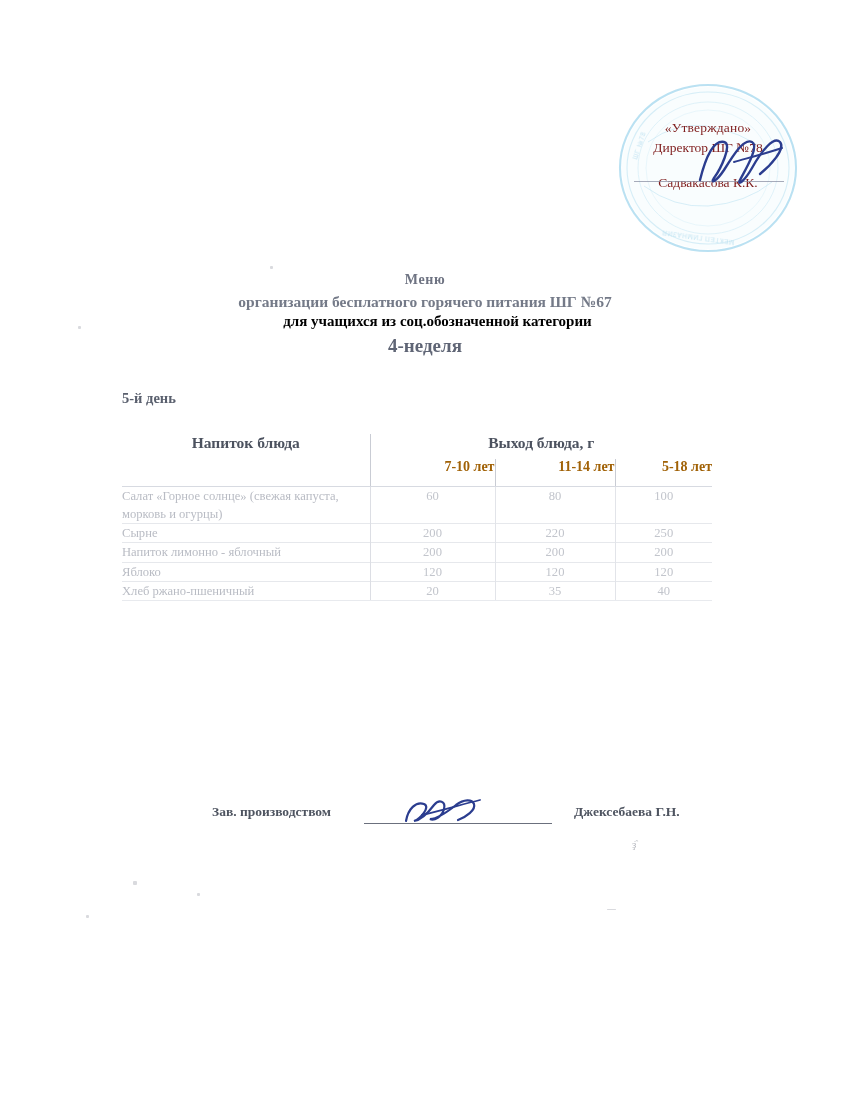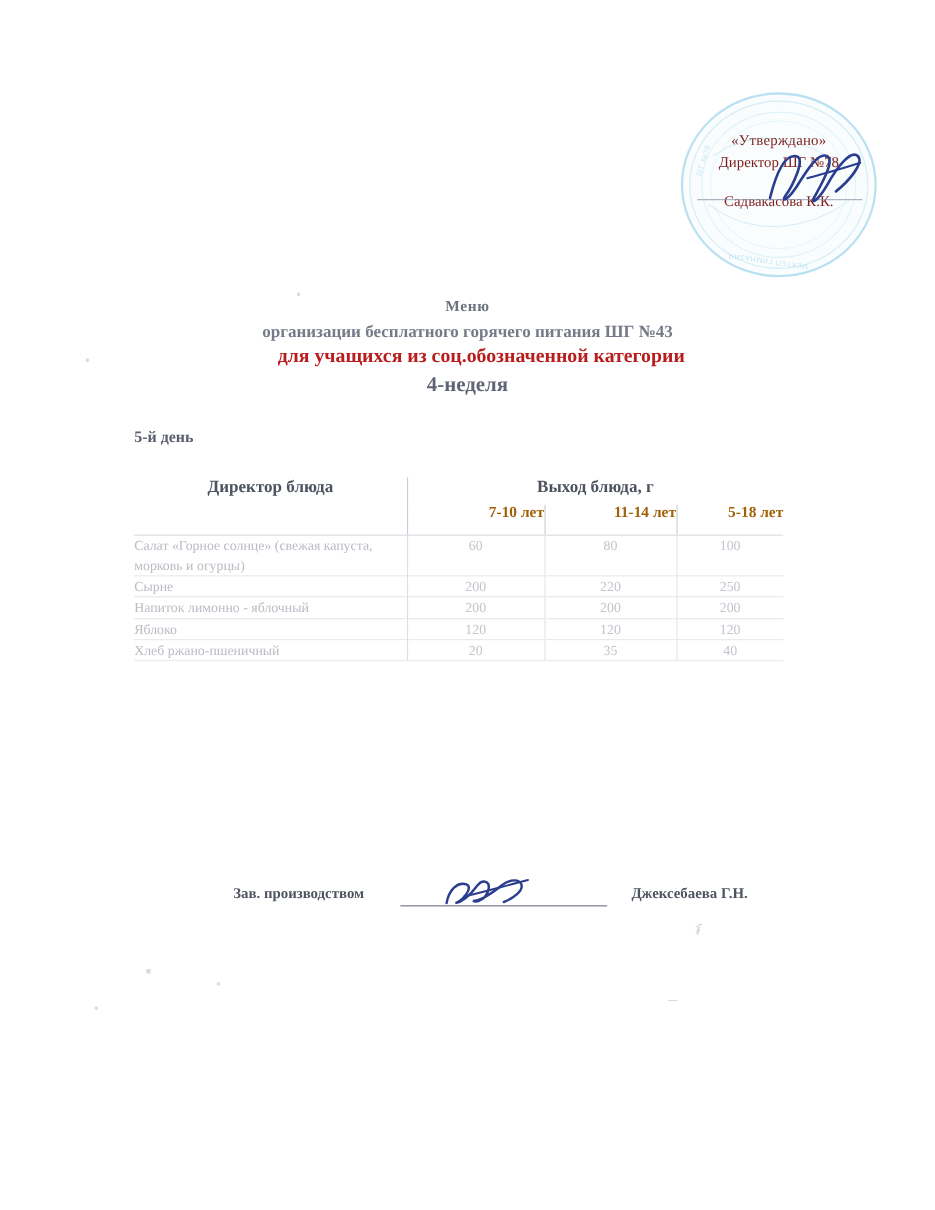--- a/index.html
+++ b/index.html
@@ -88,24 +88,24 @@
     font-weight: bold;
     letter-spacing: .6px;
   }
   .title-l1 {
     font-size: 15.5px;
     font-weight: bold;
     margin-top: 5px;
     color: #747a88;
   }
   .title-l2 {
-    font-size: 18px;
+    font-size: 15px;
     font-weight: bold;
     margin-top: 2px;
-    color: #b91c1c;
+    color: #000000;
     margin-left: 25px;
   }
   .title-week {
     font-size: 19px;
     font-weight: bold;
     margin-top: 5px;
     color: #5f6575;
   }
 
   
@@ -275,37 +275,37 @@
     <svg class="sig-director" viewBox="0 0 110 70">
       <path d="M 10 54 C 16 30, 24 14, 34 16 C 43 18, 30 44, 24 52 C 20 58, 26 56, 34 44
                C 44 28, 54 12, 62 16 C 70 20, 54 46, 50 54 C 47 60, 54 56, 62 42
                C 72 24, 84 10, 90 16 C 96 23, 80 40, 70 48" fill="none" stroke="#2b3d8f" stroke-width="2.4" stroke-linecap="round"></path>
       <path d="M 44 36 C 58 32, 74 28, 92 22" fill="none" stroke="#2b3d8f" stroke-width="2" stroke-linecap="round"></path>
     </svg>
   </div>
 
   <div class="title-block">
     <div class="title-menu">Меню</div>
-    <div class="title-l1">организации бесплатного горячего питания ШГ  №43</div>
+    <div class="title-l1">организации бесплатного горячего питания ШГ  №67</div>
     <div class="title-l2">для учащихся из соц.обозначенной категории</div>
     <div class="title-week">4-неделя</div>
   </div>
 
   <div class="day-label">5-й день</div>
 
   <table class="menu-table">
     <colgroup>
       <col class="col-name">
         <col class="col-a">
         <col class="col-b">
         <col class="col-c">
     </colgroup>
     <thead>
       <tr>
-        <th class="hdr-name" rowspan="2">Директор блюда</th>
+        <th class="hdr-name" rowspan="2">Напиток блюда</th>
         <th class="hdr-out" colspan="3">Выход блюда, г</th>
       </tr>
       <tr>
         <th class="hdr-age">7-10 лет</th>
         <th class="hdr-age divided">11-14 лет</th>
         <th class="hdr-age divided">5-18 лет</th>
       </tr>
     </thead>
     <tbody>
       <tr class="row-first">

